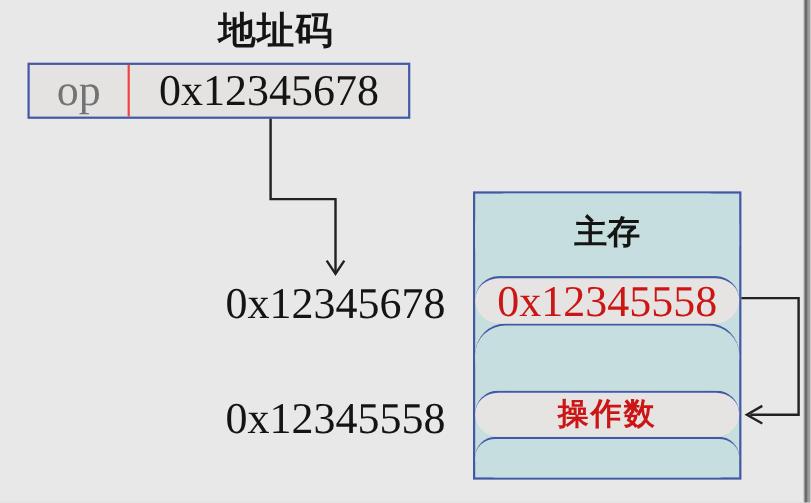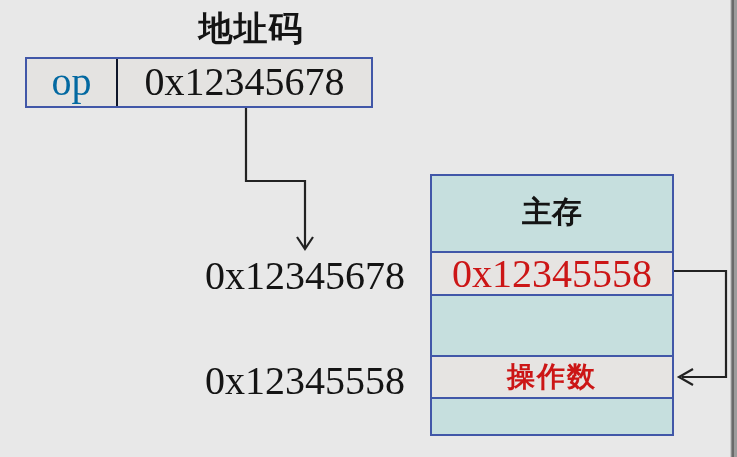--- a/index.html
+++ b/index.html
@@ -26,24 +26,24 @@
     position:absolute;
     left:25px;top:57px;width:348px;height:51px;
     box-sizing:border-box;
     border:2px solid #4157a8;
     background:#e4e3e1;
     display:flex;
   }
   .instr .op-cell{
     flex:0 0 91px;
     box-sizing:border-box;
-    border-right:2px solid #0f172a;
+    border-right:2px solid #ef4444;
     text-align:center;
     font-size:40px;line-height:45px;
-    color:#0369a1;
+    color:#737373;
   }
   .instr .addr-cell{
     flex:1;
     text-align:center;
     font-size:40px;line-height:46px;
     color:#141414;
   }
   
   .side-label{
     position:absolute;
@@ -60,20 +60,21 @@
     left:430px;top:174px;width:244px;height:262px;
     box-sizing:border-box;
     border:2px solid #4157a8;
     background:#c6dfde;
     display:flex;flex-direction:column;
   }
   .memory .row{
     box-sizing:border-box;
     text-align:center;
     overflow:hidden;
+    border-radius:28px;
   }
   .memory .row + .row{border-top:2px solid #4157a8;}
   .row.hdr{
     height:75px;line-height:72px;
     background:#c6dfde;
     font-size:30px;font-weight:bold;color:#141414;
   }
   .row.val{
     height:43px;line-height:41px;
     background:#e6e4e2;

